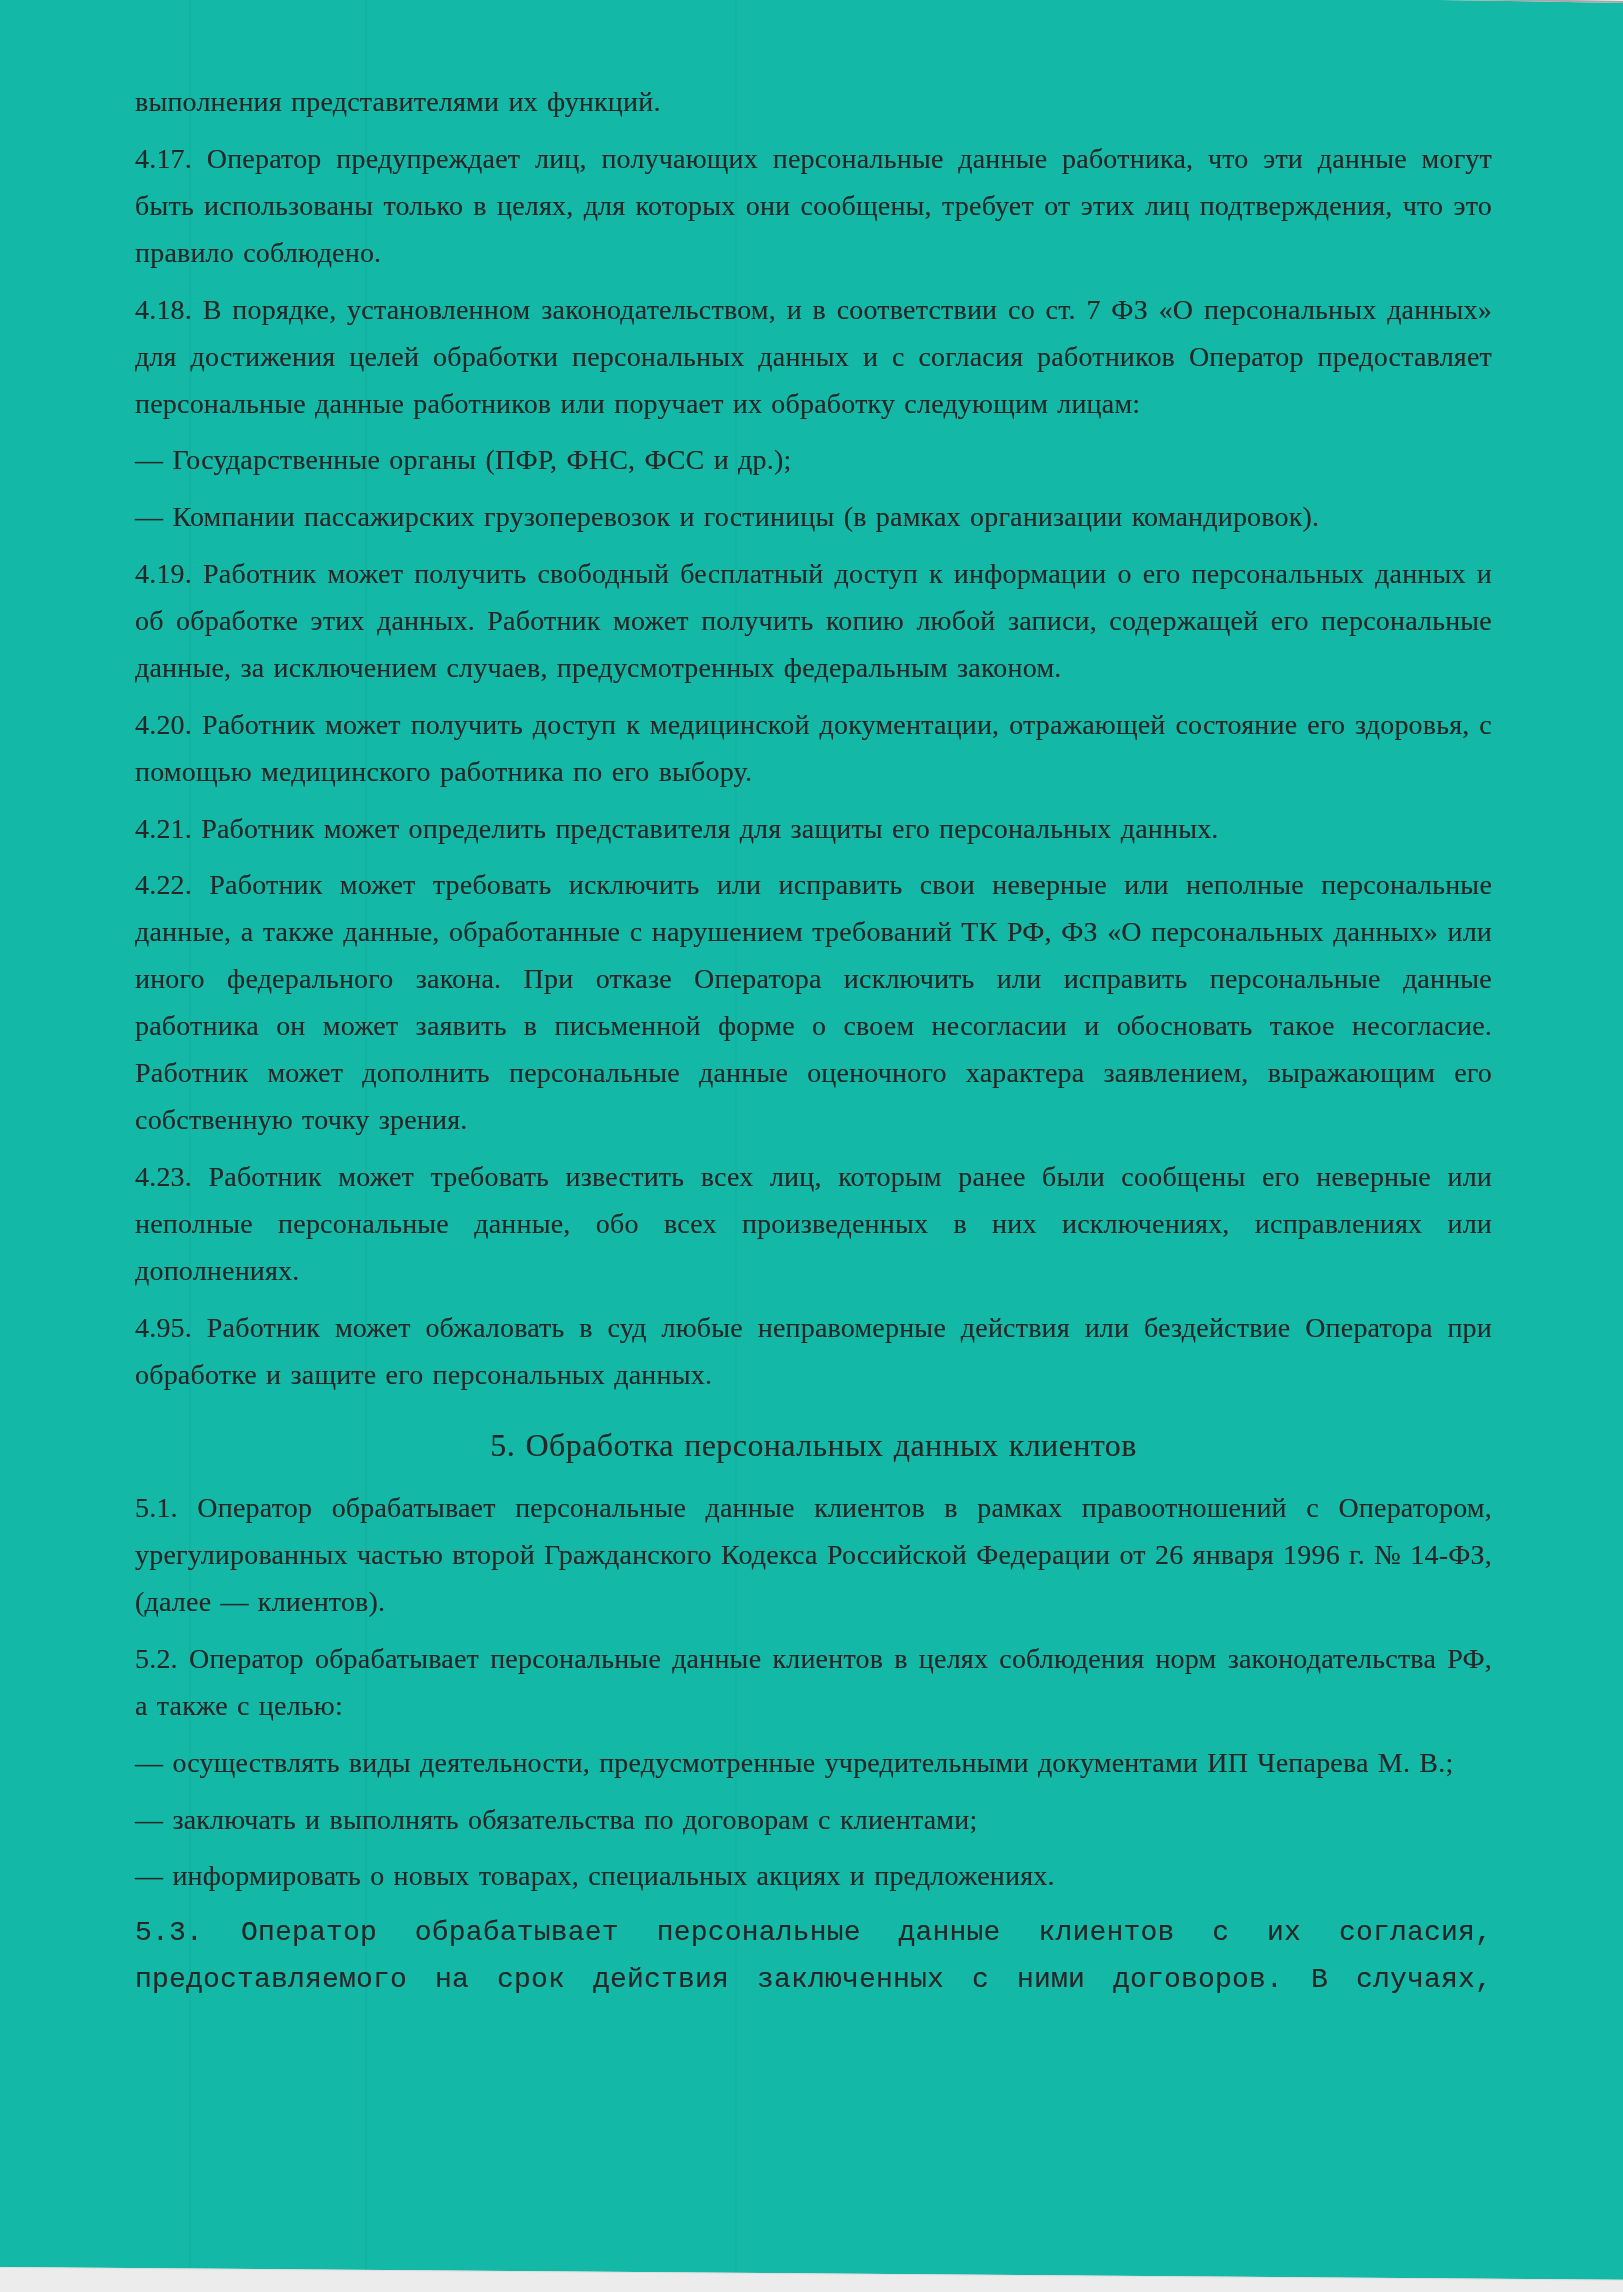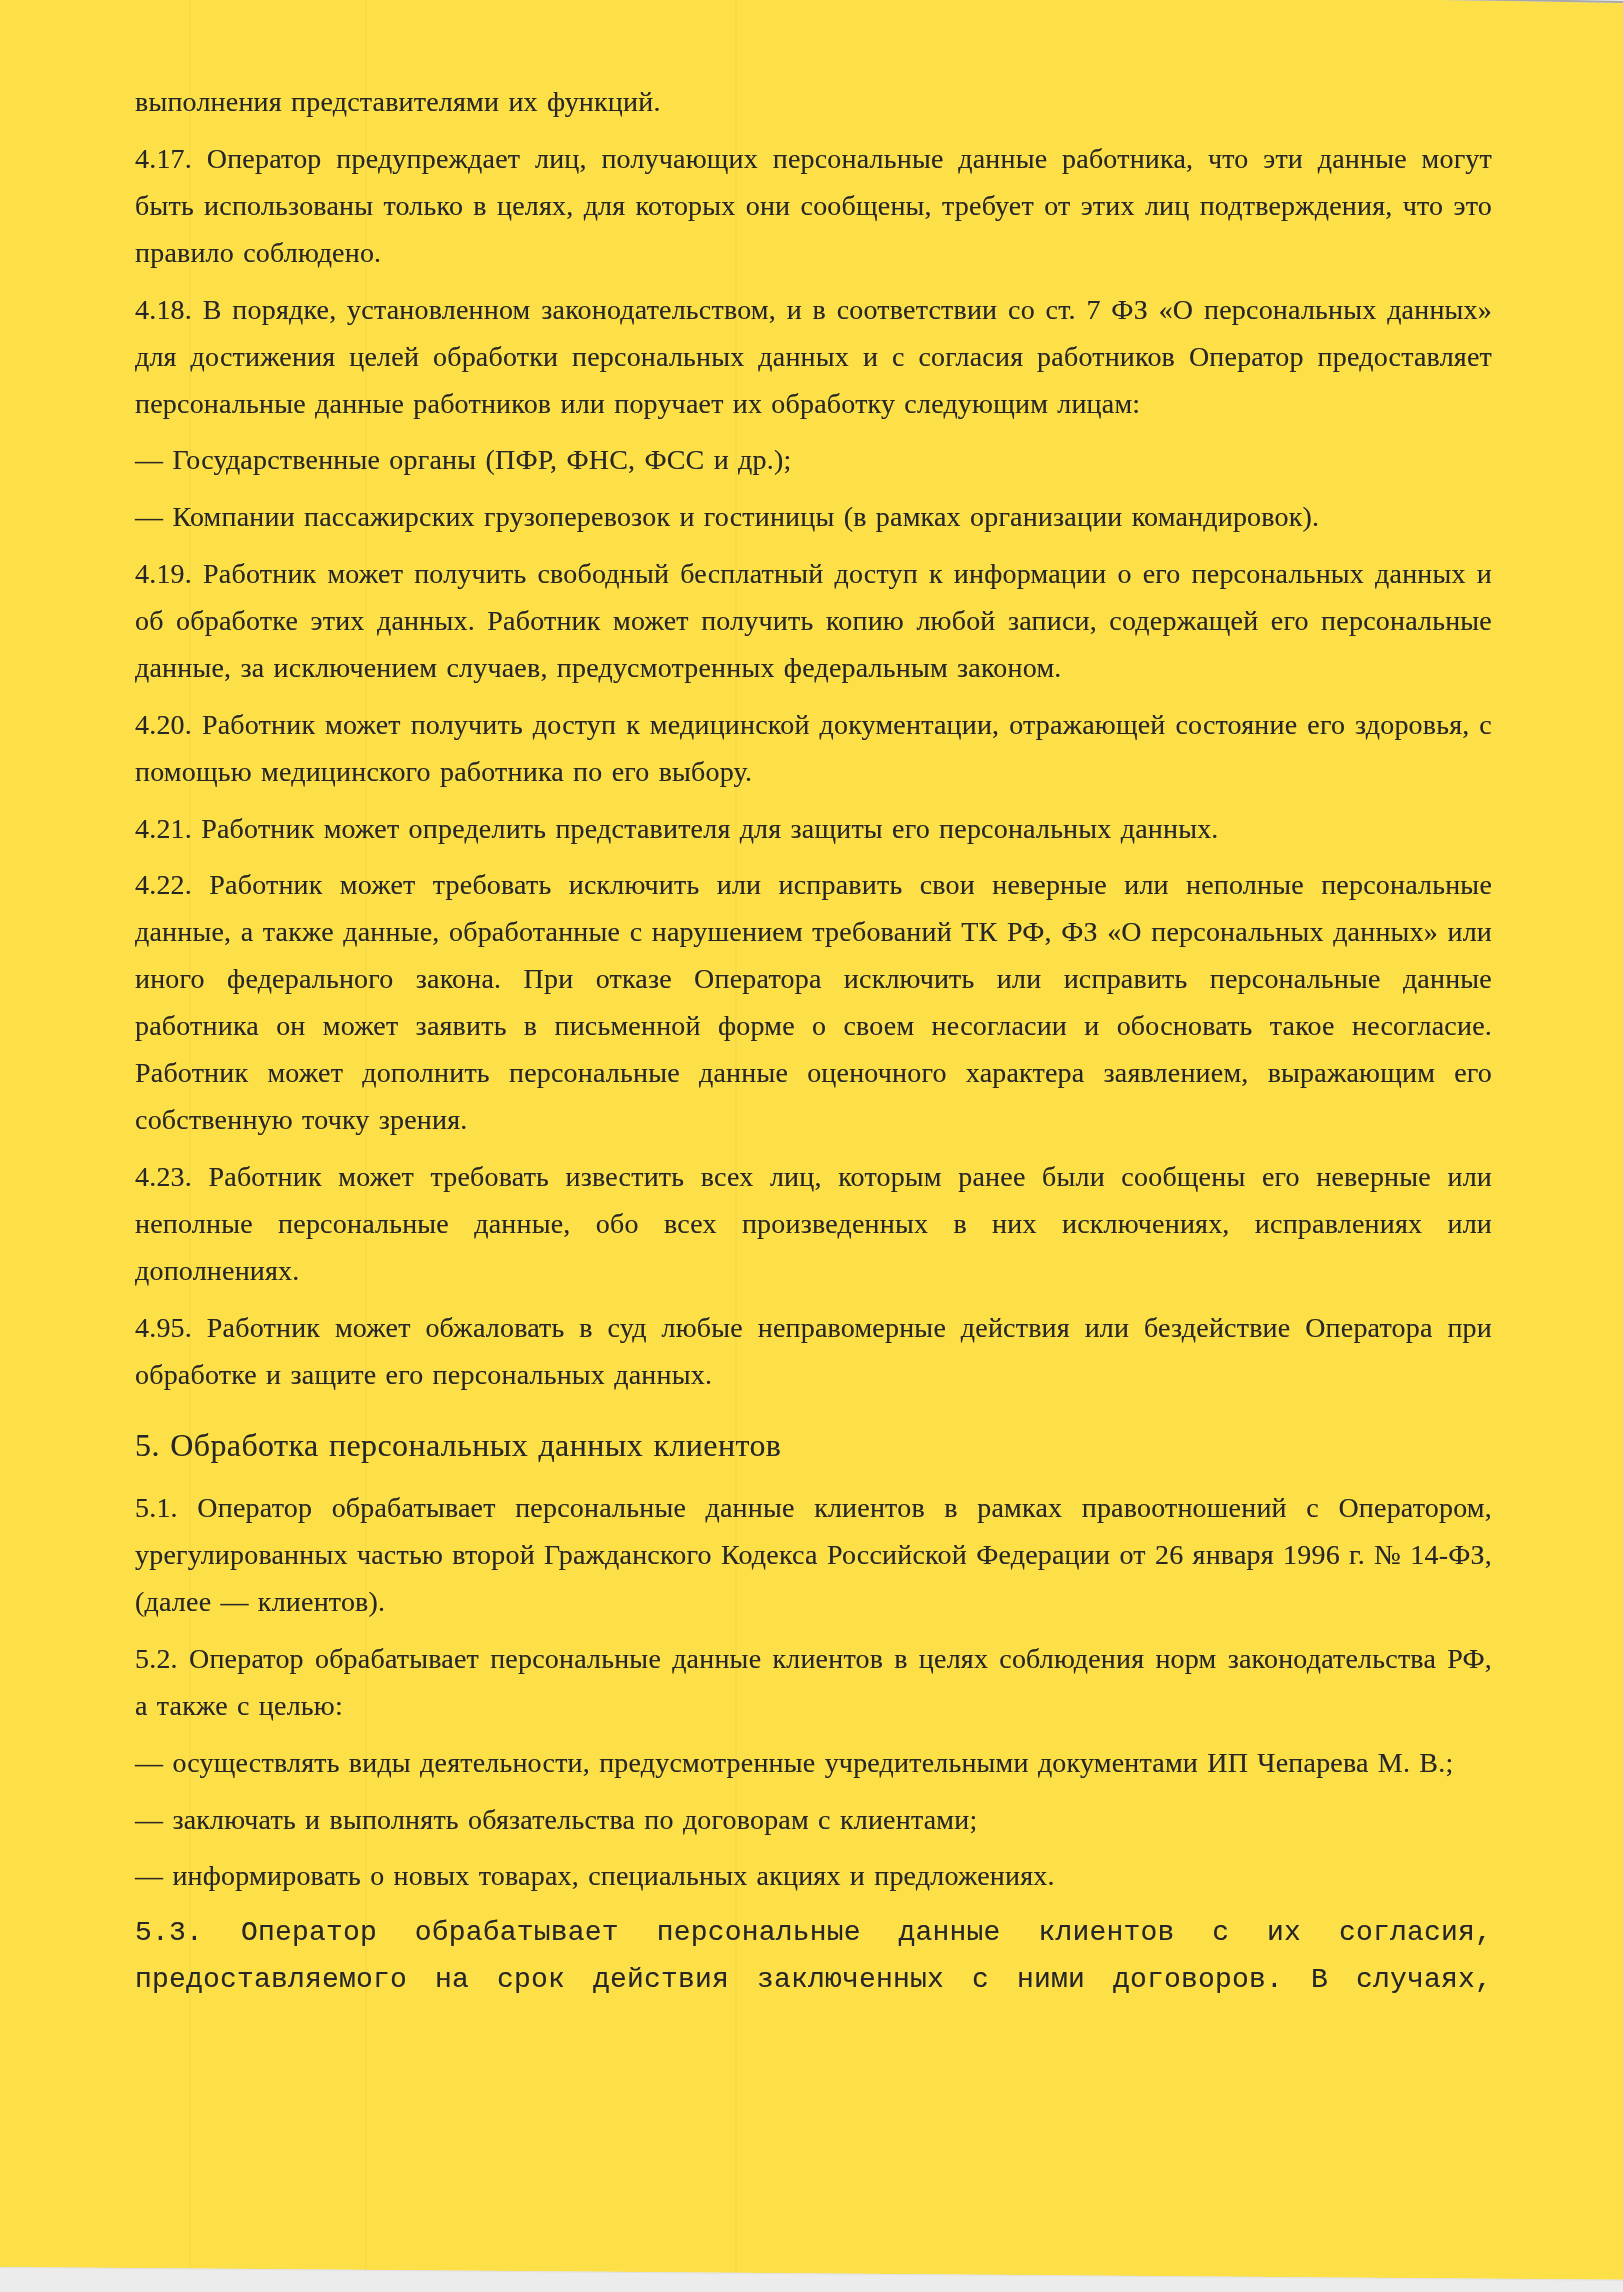--- a/index.html
+++ b/index.html
@@ -1,20 +1,20 @@
 <!DOCTYPE html>
 <html><head>
 <meta charset="utf-8">
 <style>
   html,body{margin:0;padding:0;background:#e9e9e9;}
   .page{
     position:relative;
     width:1623px;height:2293px;
     margin:0 auto;
-    background:#fde047;
+    background:#14b8a6;
     overflow:hidden;
     font-family:"Liberation Serif","DejaVu Serif",serif;
     color:#272727;
   }
   .doc{
     position:absolute;
     left:135px;top:0;
     width:1357px;
     padding-top:78px;
     font-size:28px;
@@ -24,21 +24,21 @@
     letter-spacing:0.2px;
     text-shadow:0 0 0.6px rgba(20,20,20,0.35);
   }
   .doc p{margin:9.8px 0 0;}
   .doc p:first-child{margin-top:0;}
   .doc h2.heading{
     margin:21.6px 0 13.7px;
     font-size:32px;
     line-height:51px;
     font-weight:400;
-    text-align:left;
+    text-align:center;
     letter-spacing:0.4px;
   }
   .doc p.cutoff{text-align-last:justify;font-family:Liberation Mono, monospace;}
   .num{white-space:nowrap;}
   
   .artifact{position:absolute;pointer-events:none;}
   .top-wedge{
     top:-20.6px;right:-7.8px;
     width:882px;height:21.6px;
     background:#ededed;

